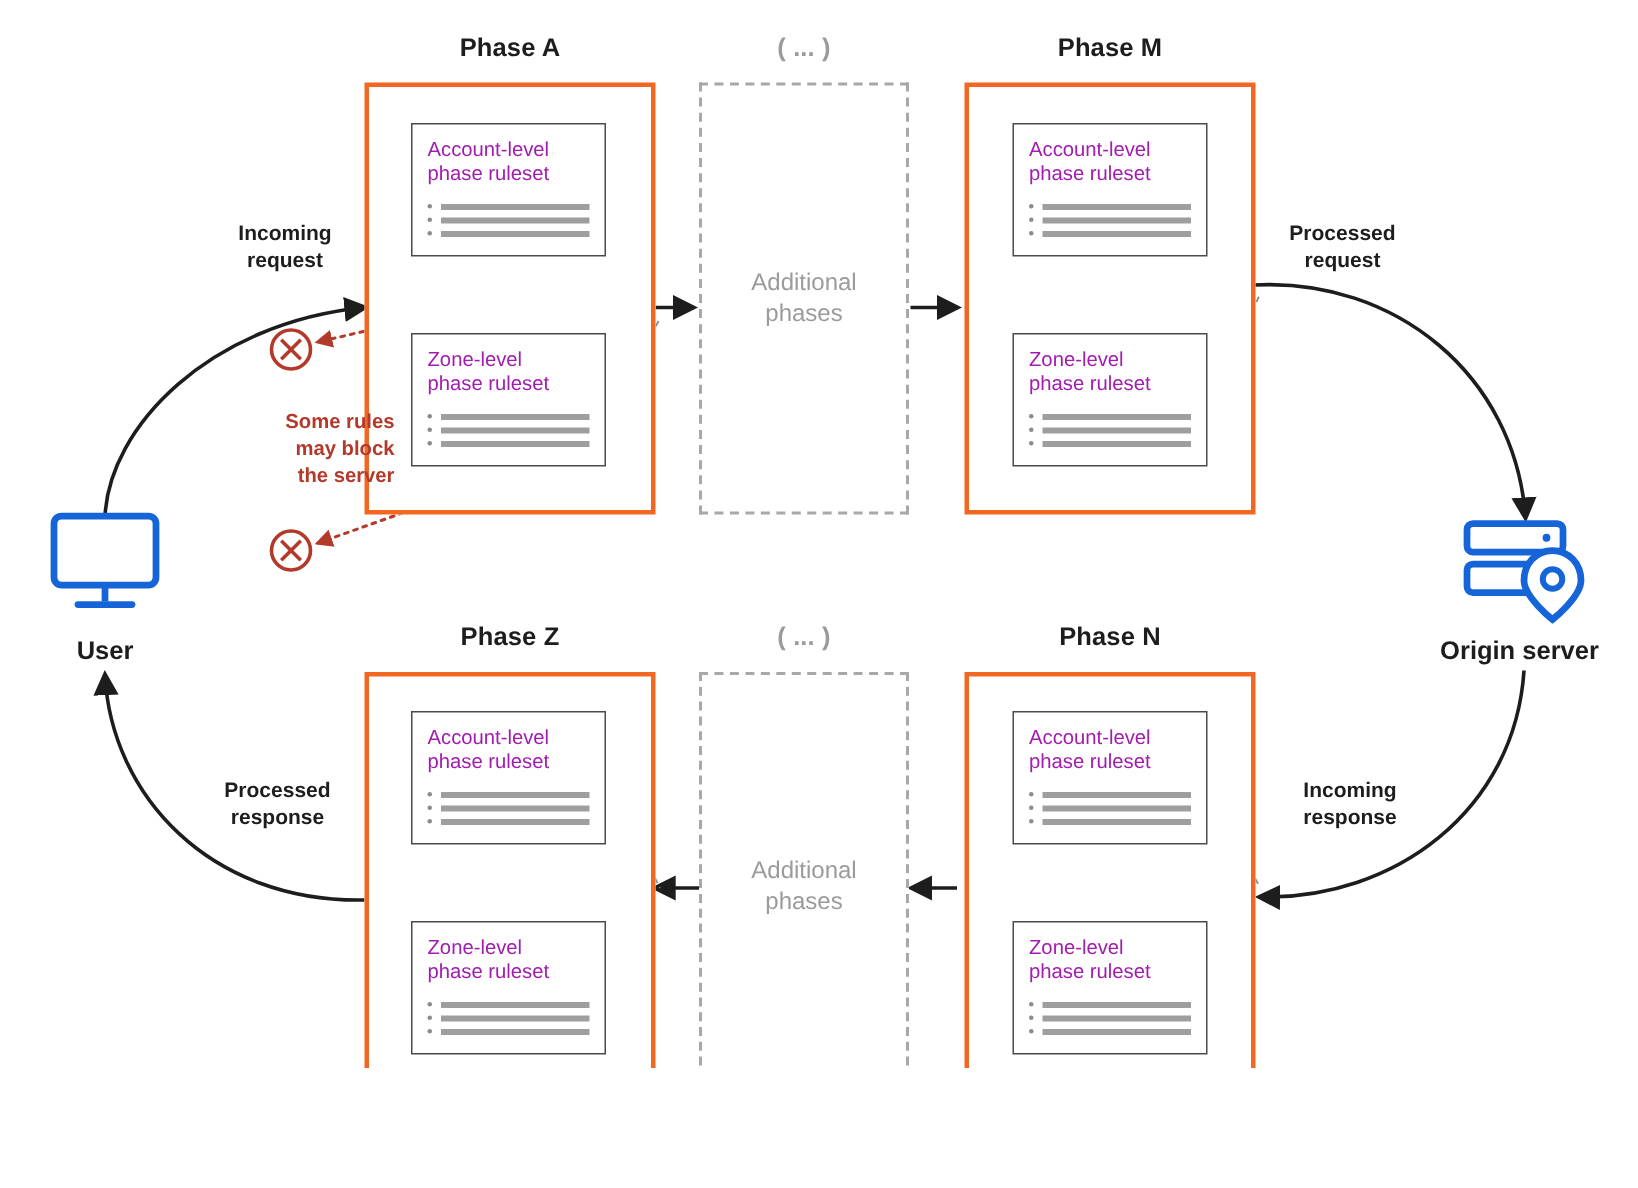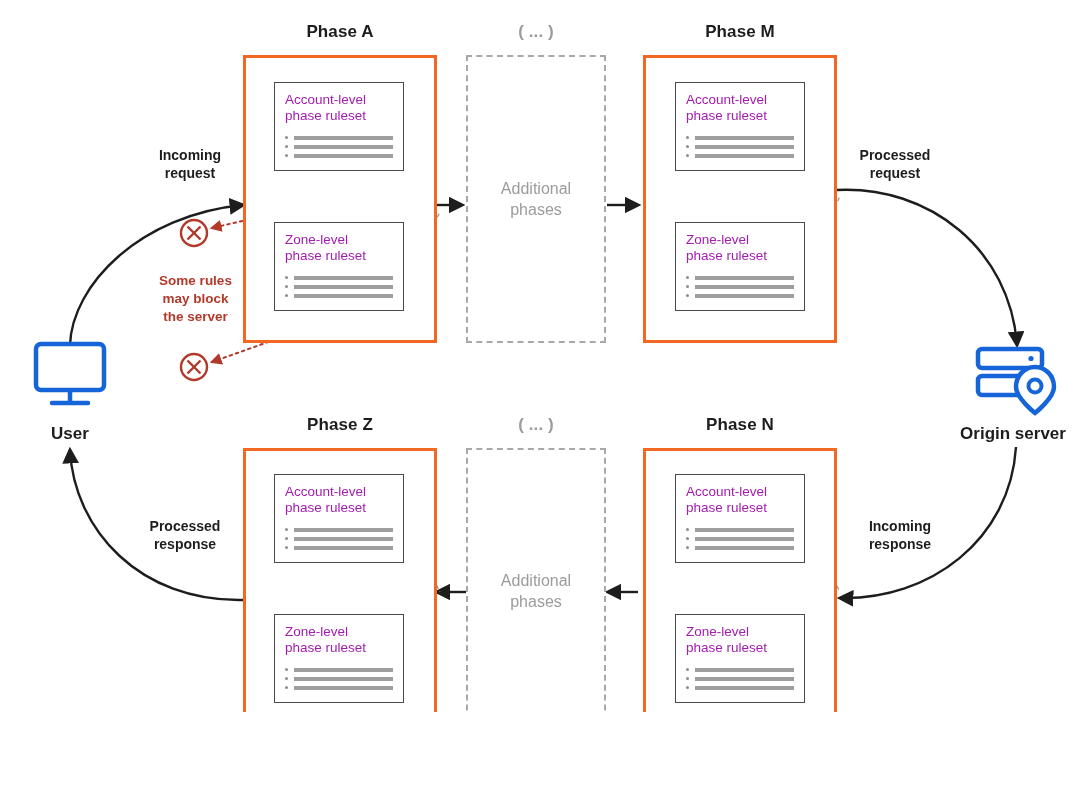--- a/index.html
+++ b/index.html
@@ -106,21 +106,21 @@
     line-height: 18px;
     color: #1d1d1d;
     text-align: center;
   }
   .block-note {
     position: absolute;
     font-size: 13.5px;
     font-weight: bold;
     line-height: 18px;
     color: #b33a2b;
-    text-align: center;
+    text-align: right;
   }
 
   
   .endpoint-label {
     position: absolute;
     font-size: 17px;
     font-weight: bold;
     color: #1d1d1d;
     text-align: center;
     width: 160px;

